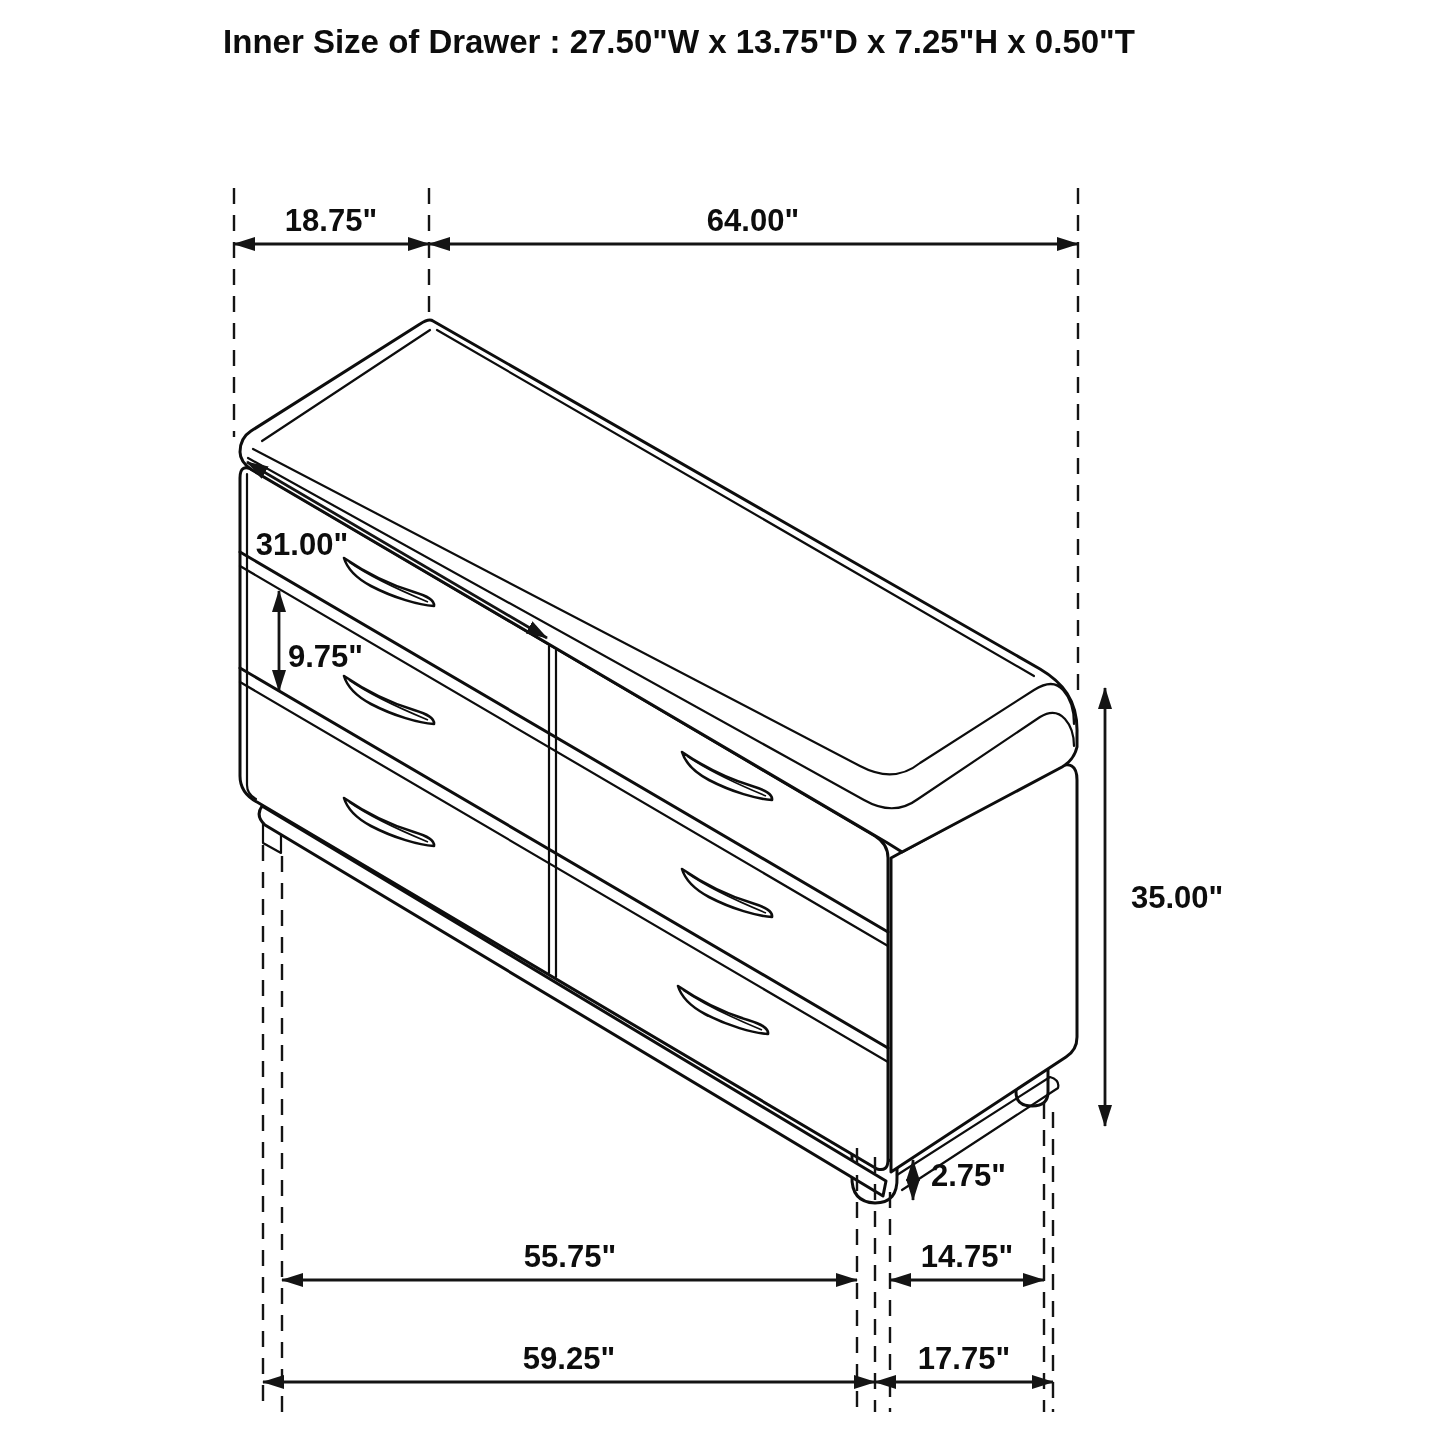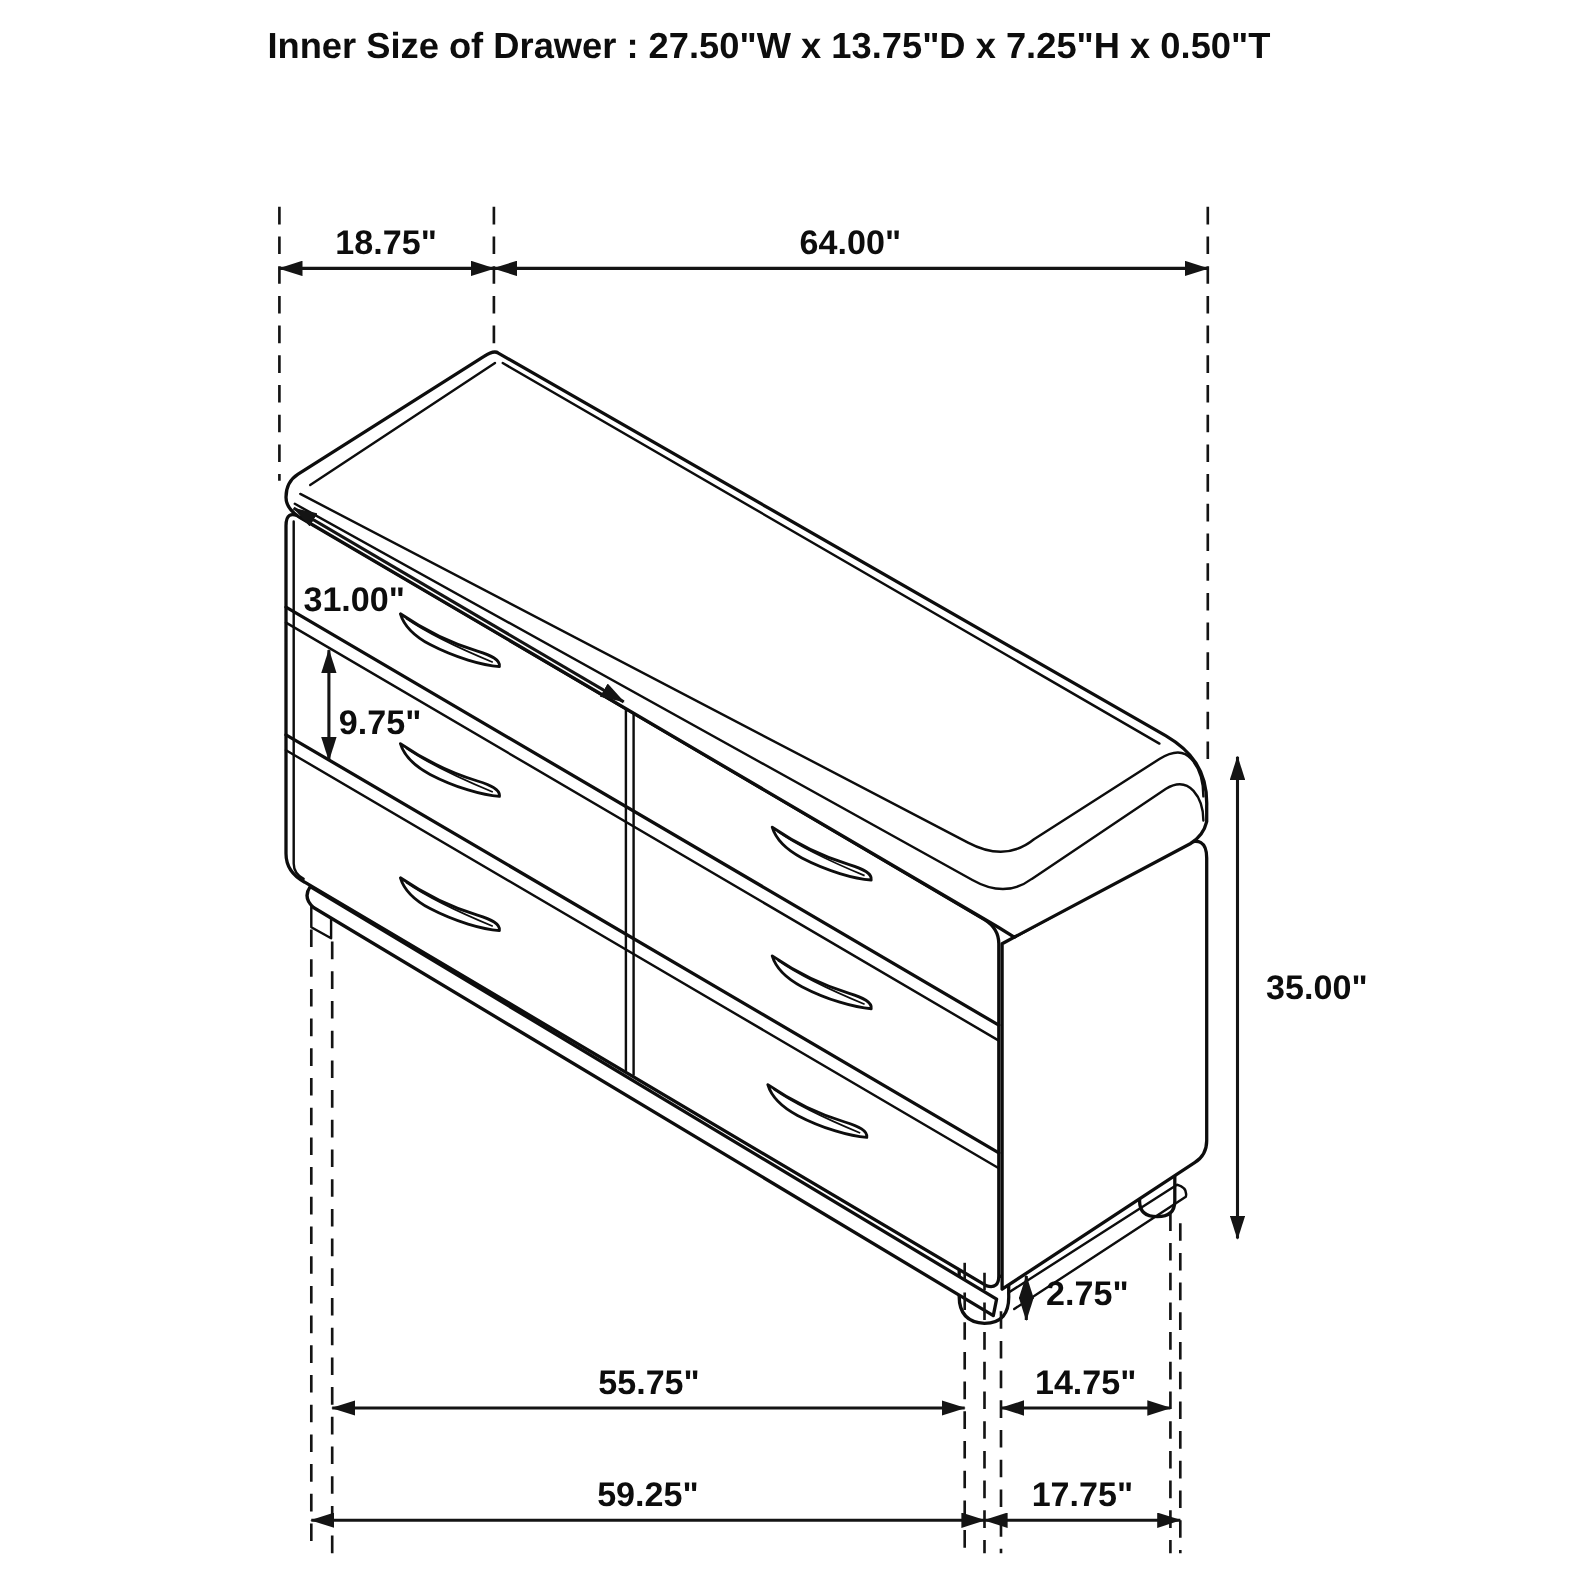--- a/index.html
+++ b/index.html
@@ -1,16 +1,16 @@
 <!DOCTYPE html>
 <html><head>
 <meta charset="utf-8">
 <style>
   html,body{margin:0;padding:0;background:#ffffff;}
-  .stage{width:1297px;height:1445px;position:relative;background:#fff;overflow:hidden;padding-left:20px;}
+  .stage{width:1297px;height:1445px;position:relative;background:#fff;overflow:hidden;}
   svg{display:block;}
   text{font-family:"Liberation Sans","DejaVu Sans",sans-serif;font-weight:bold;fill:#0d0d0d;}
   .dim-label{font-size:31px;}
   .title-label{font-size:33px;}
   .outline{fill:none;stroke:#0d0d0d;stroke-width:3;stroke-linecap:round;stroke-linejoin:round;}
   .outline-thin{fill:none;stroke:#0d0d0d;stroke-width:2.2;stroke-linecap:round;stroke-linejoin:round;}
   .face{fill:#ffffff;stroke:#0d0d0d;stroke-width:3;stroke-linejoin:round;}
   .dimline{stroke:#141414;stroke-width:2.8;fill:none;}
   .extline{stroke:#141414;stroke-width:2.4;fill:none;stroke-dasharray:16 11;}
 </style>

